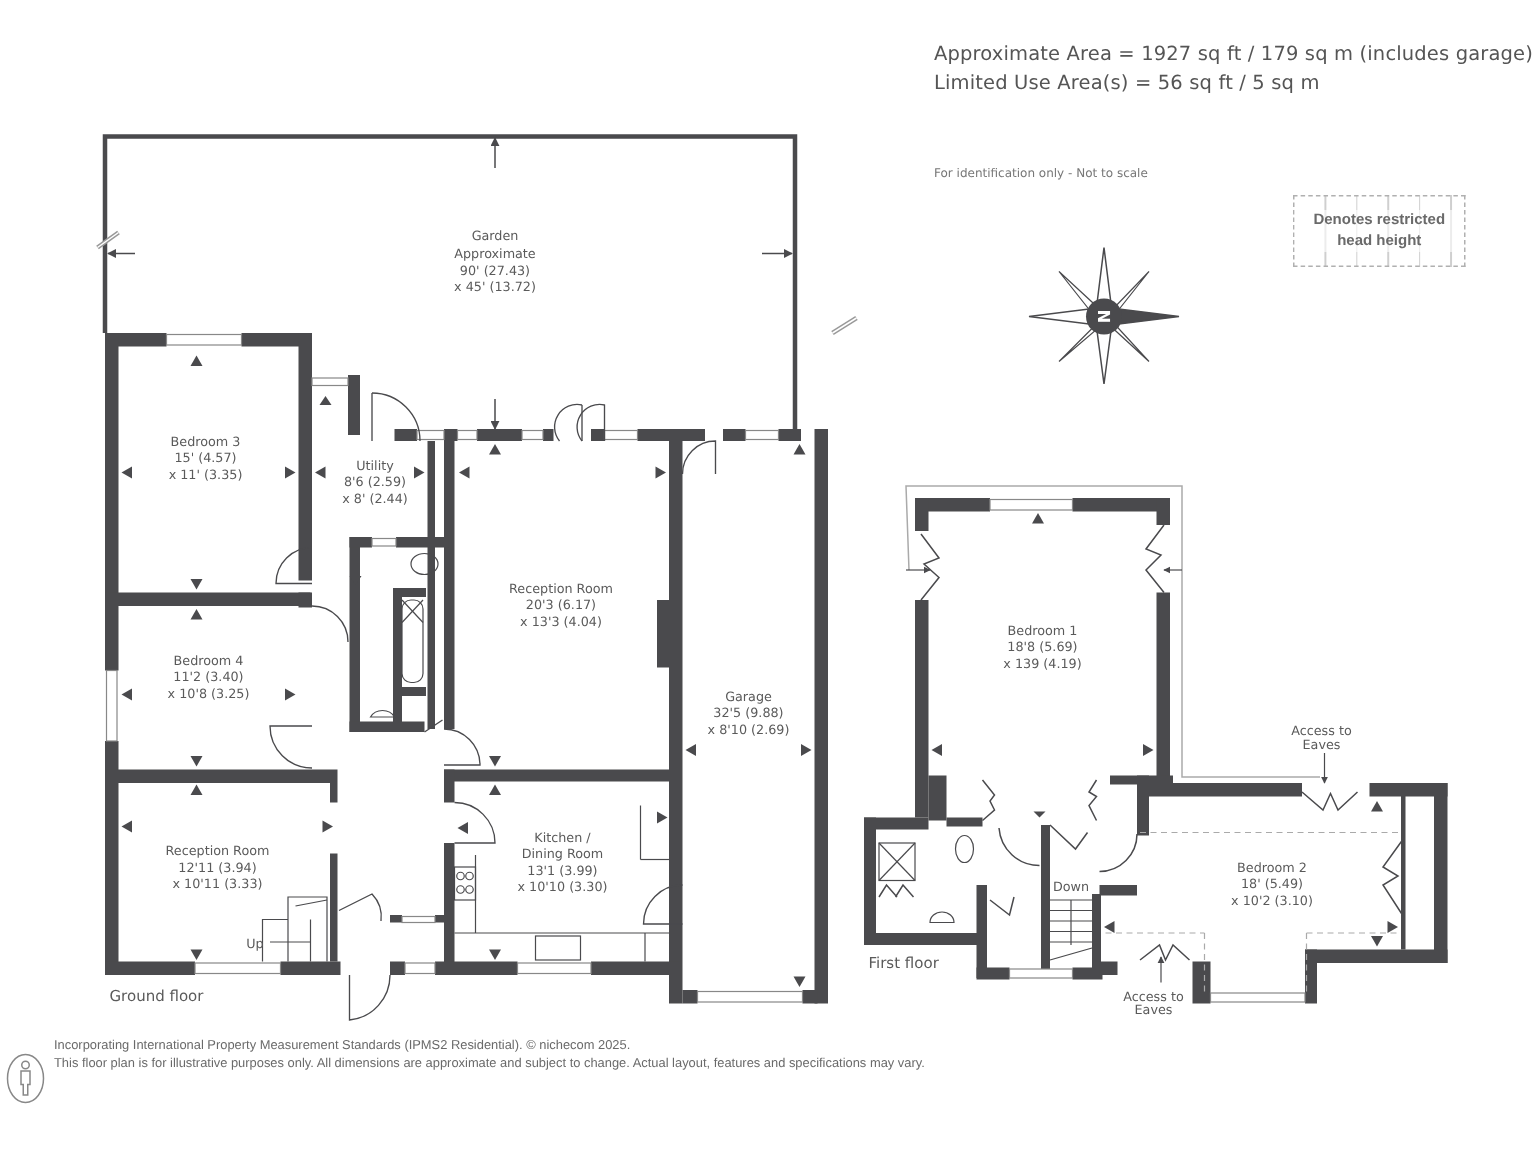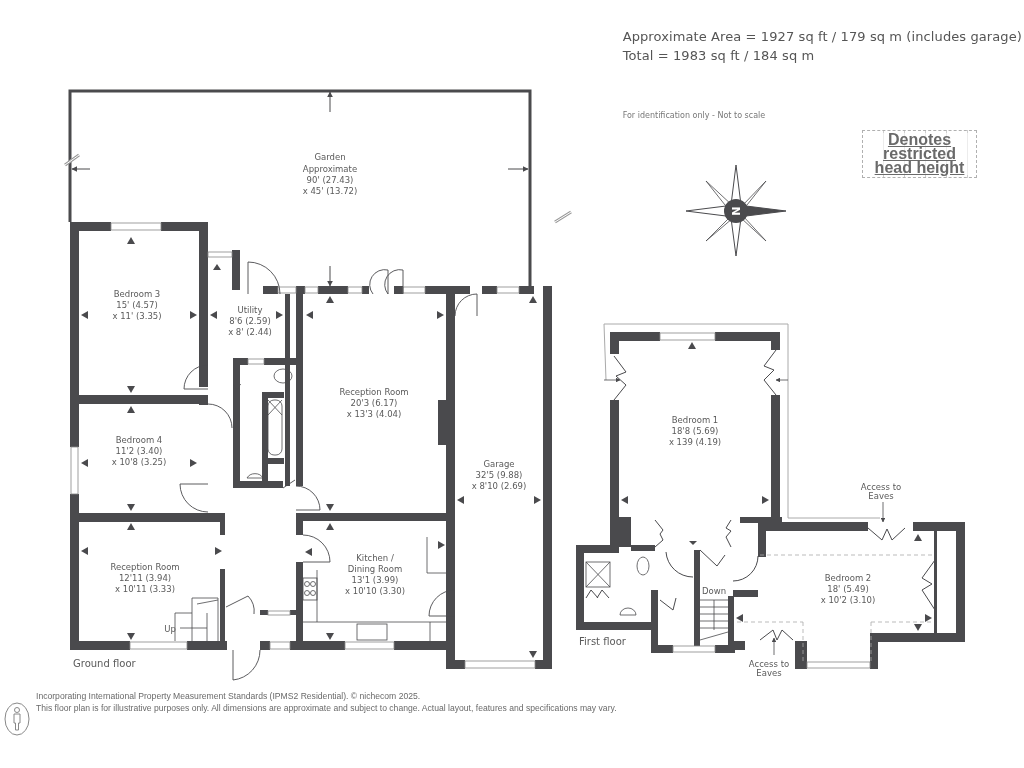--- a/index.html
+++ b/index.html
@@ -3,33 +3,33 @@
 <meta charset="utf-8">
 <style>
   html, body { margin:0; padding:0; background:#ffffff; }
   body { width:1024px; height:768px; position:relative; overflow:hidden; font-family:"DejaVu Sans", sans-serif; color:#5a5a5a; }
   .area-block { position:absolute; right:2px; top:27px; text-align:left; color:#555; }
   .area-block .line { font-size:13px; line-height:19px; letter-spacing:0.1px; }
   .area-block .note { font-size:8px; line-height:14px; color:#777;margin-top:44px; }
   .legend { position:absolute; left:862px; top:130px; width:115px; height:48px; border:1px dashed #b0b0b0; box-sizing:border-box;
             background-image: repeating-linear-gradient(90deg, transparent 0 20px, #cfcfcf 20px 21px, transparent 21px 21px);
             display:flex; align-items:center; justify-content:center; text-align:center; }
-  .legend span { font-family:"Liberation Sans", sans-serif; font-weight:bold; font-size:16px; line-height:14px; color:#6a6a6a; background:rgba(255,255,255,0.6);text-decoration:underline; }
+  .legend span { font-family:"Liberation Sans", sans-serif; font-weight:bold; font-size:10px; line-height:14px; color:#6a6a6a; background:rgba(255,255,255,0.6); }
   svg.plan { position:absolute; left:0; top:0; }
   .lbl { font-family:"DejaVu Sans", sans-serif; font-size:8.5px; fill:#5a5a5a; text-anchor:middle; }
   .floor-lbl { font-family:"DejaVu Sans", sans-serif; font-size:10px; fill:#5a5a5a; }
   .footer { position:absolute; left:36px; top:690px; font-family:"Liberation Sans", sans-serif; font-size:8.6px; line-height:12px; color:#6a6a6a; }
   .footer-icon { position:absolute; left:4px; top:701px; width:26px; height:36px; }
 </style>
 </head>
 <body>
 
 <div class="area-block">
   <div class="line">Approximate Area = 1927 sq ft / 179 sq m (includes garage)</div>
-  <div class="line">Total = 1983 sq ft / 184 sq m</div>
+  <div class="line">Limited Use Area(s) = 56 sq ft / 5 sq m</div>
   <div class="note">For identification only - Not to scale</div>
 </div>
 
 <div class="legend">
   <span>Denotes restricted head height</span>
 </div>
 
 <svg class="plan" width="1024" height="768" viewBox="0 0 1024 768">
   <defs>
     <marker id="arr" viewBox="0 0 10 10" refX="9" refY="5" markerWidth="6" markerHeight="6" orient="auto">

